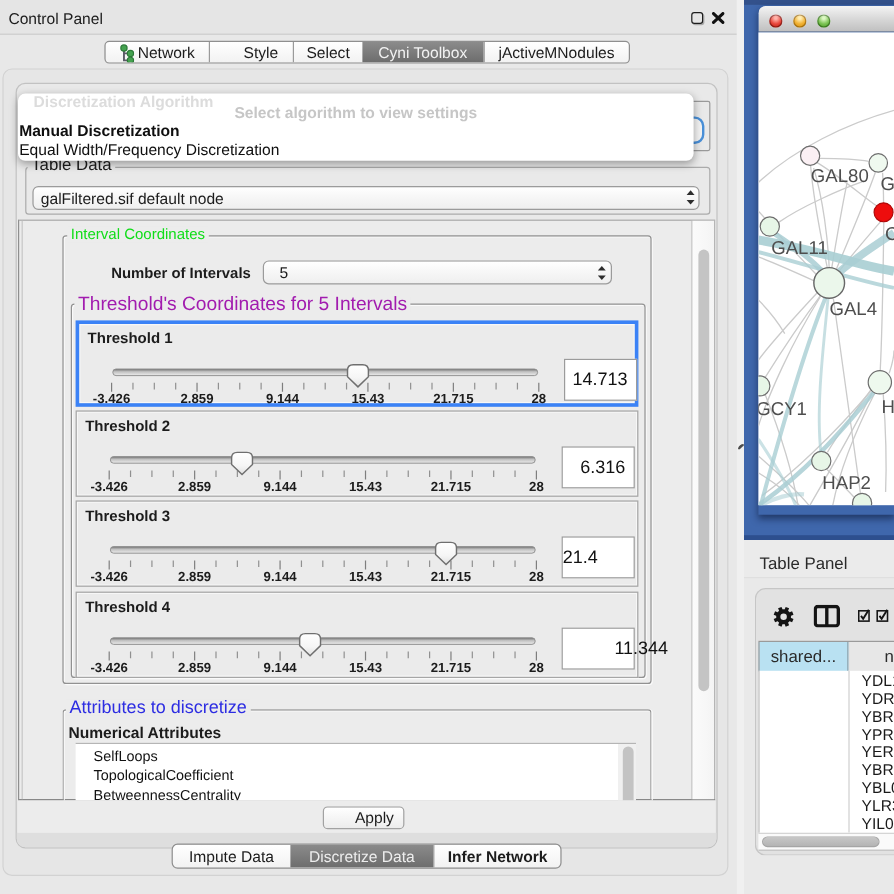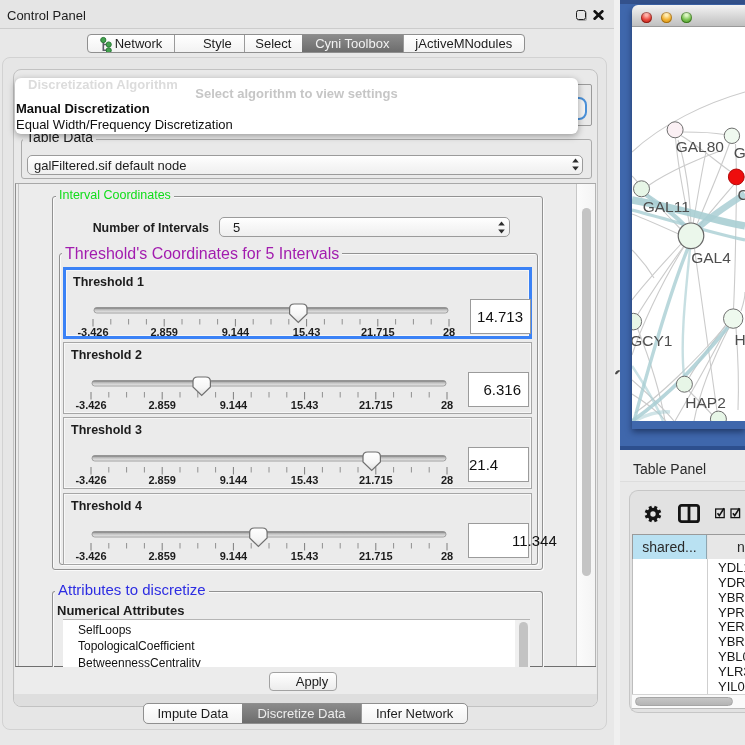--- a/index.html
+++ b/index.html
@@ -271,21 +271,21 @@
 </div>
 <div class="abs" style="left:515px;top:620px;width:15px;height:47px;background:#f0f0f0;"></div>
 <div class="abs" style="left:518.5px;top:622px;width:9px;height:45px;background:#c3c3c3;border-radius:5px 5px 0 0;"></div>
 
 <div class="abs" style="left:15px;top:667px;width:581px;height:27px;background:#ececec;"></div>
 <div class="abs" style="left:269px;top:672px;width:68px;height:19px;border:1px solid #a2a2a2;border-radius:4px;background:linear-gradient(#ffffff,#ececec);box-sizing:border-box;text-align:center;font-size:13px;color:#1c1c1c;line-height:17px;padding-left:18px;">Apply</div>
 
 <div class="abs" style="left:143px;top:703px;width:325px;height:21px;border:1px solid #8f8f8f;border-radius:5px;background:linear-gradient(#ffffff,#f2f2f2);box-sizing:border-box;display:flex;overflow:hidden;">
  <div style="width:98px;display:flex;align-items:center;justify-content:center;font-size:13px;color:#1c1c1c;">Impute Data</div>
  <div style="width:120px;background:linear-gradient(#8b8b8b,#6d6d6d);display:flex;align-items:center;justify-content:center;font-size:13px;color:#ededed;">Discretize Data</div>
- <div style="width:105px;border-left:1px solid #9a9a9a;display:flex;align-items:center;justify-content:center;font-size:13px;color:#1c1c1c;">Infer Network</div>
+ <div style="width:105px;border-left:1px solid #9a9a9a;display:flex;align-items:center;justify-content:center;font-size:13px;color:#1c1c1c;font-weight:bold;">Infer Network</div>
 </div>
 
 <div class="abs" style="left:614px;top:0;width:6px;height:745px;background:#f0f0f0;"></div>
 <svg class="abs" style="left:613px;top:368px;" width="8" height="8" viewBox="0 0 8 8">
 <path d="M2.5 6.5 Q2.5 2.5 7 2.5 L4.5 5.5 Z" fill="#4c4c4c"></path>
 <path d="M2.8 6.2 Q3.2 3.4 6.6 2.8" fill="none" stroke="#4c4c4c" stroke-width="1.6"></path>
 </svg>
 
 <div class="abs" style="left:620px;top:0;width:125px;height:450px;background:#3f67ac;"></div>
 <div class="abs" style="left:620px;top:0;width:125px;height:4px;background:#33518b;"></div>

